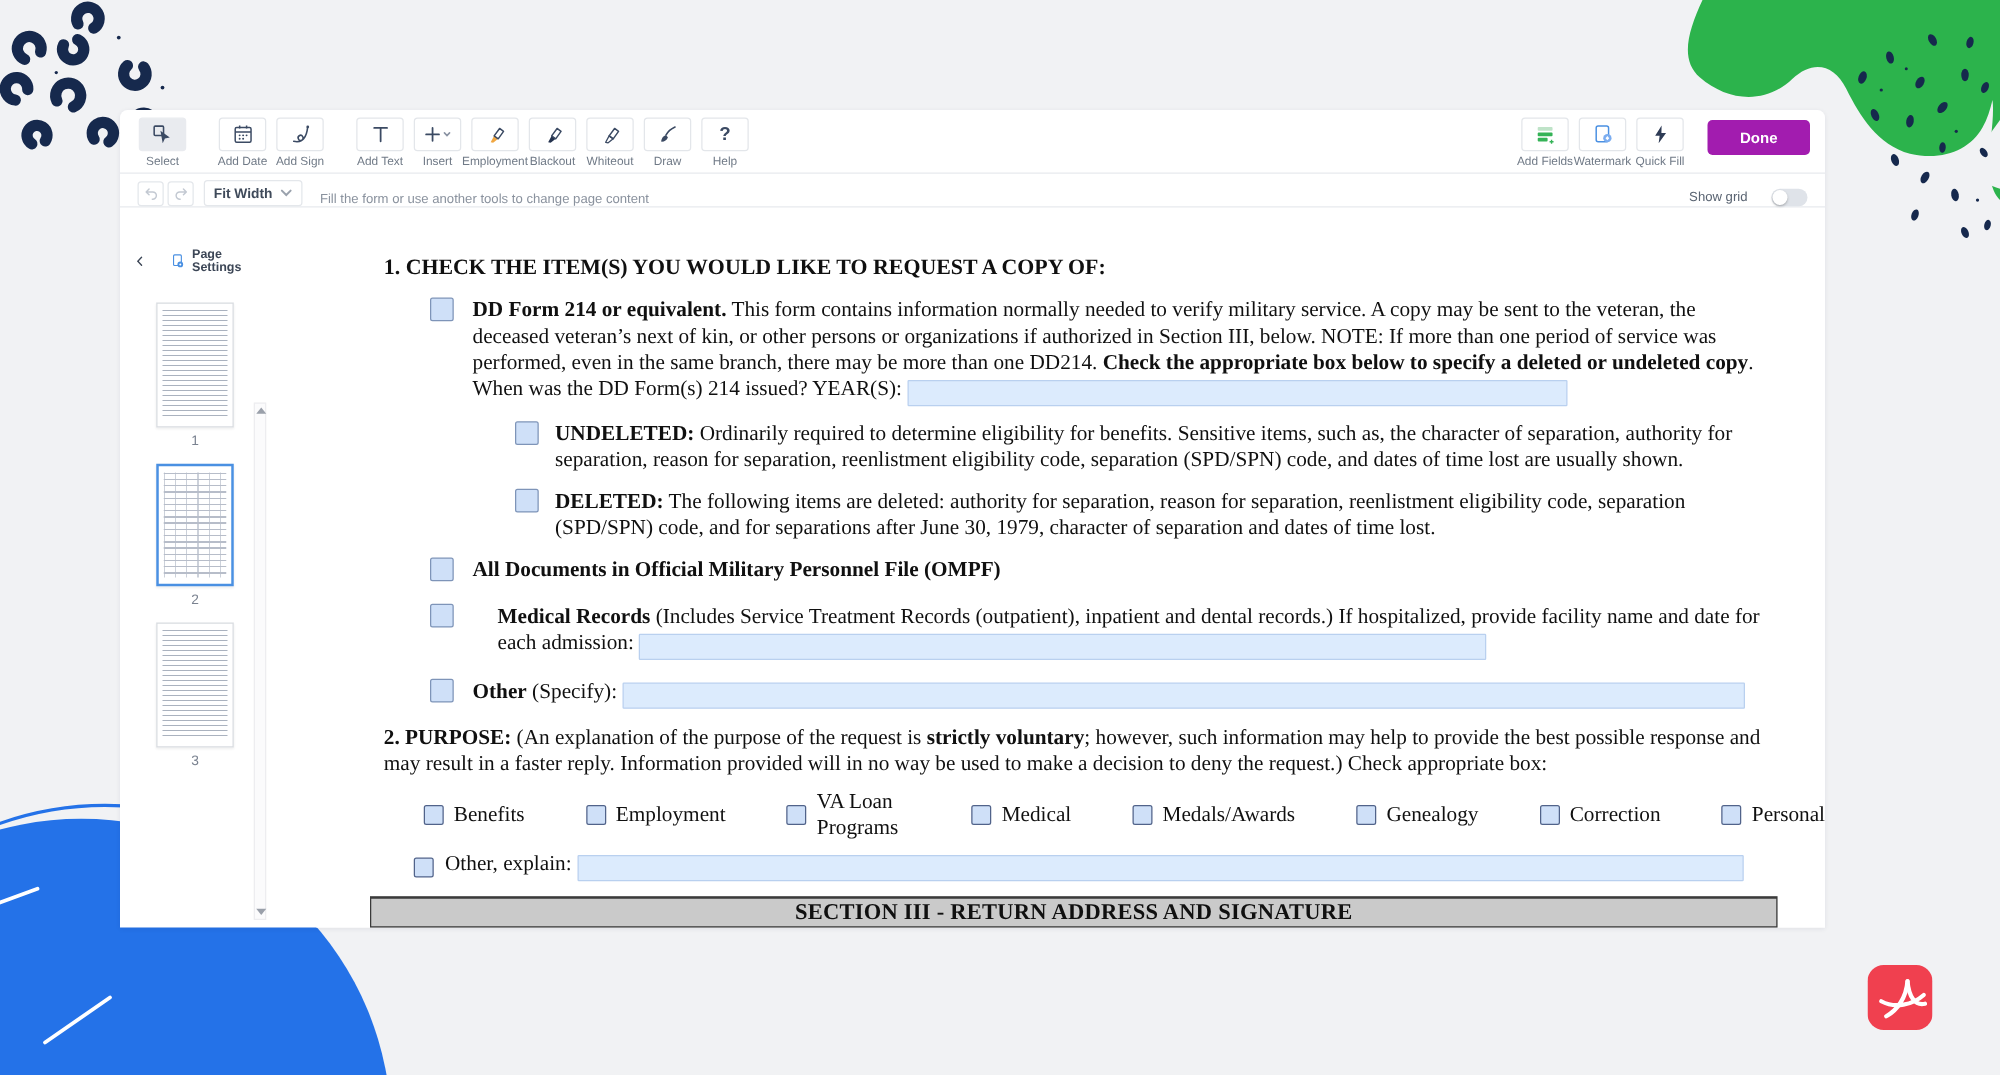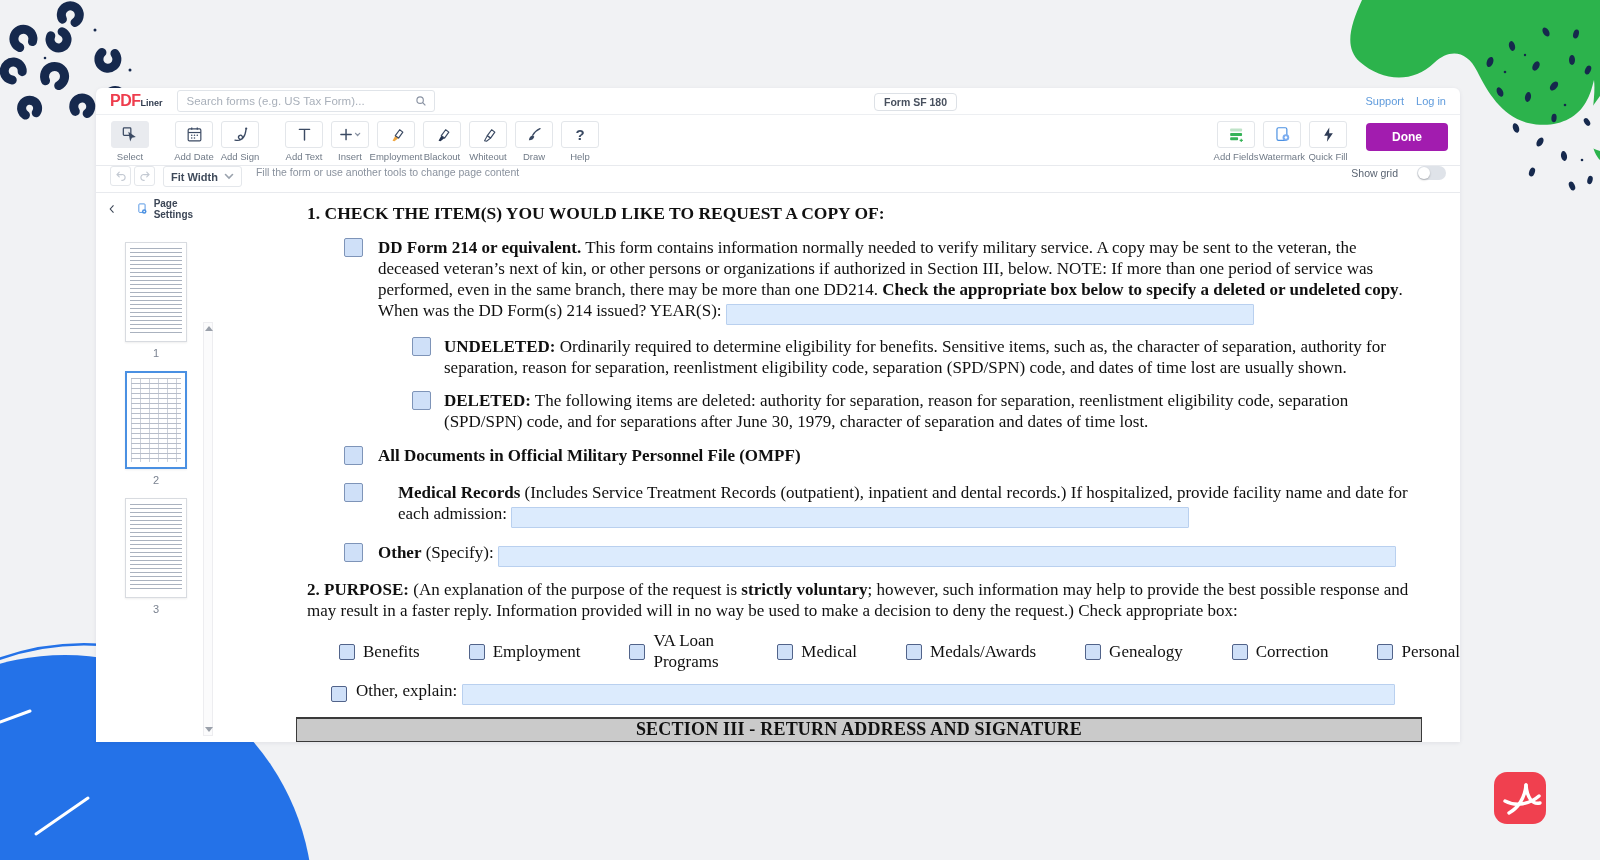--- a/index.html
+++ b/index.html
@@ -43,21 +43,21 @@
   .tool-label { font-size:9.5px; color:#707a87; margin-top:3px; white-space:nowrap; }
   .tgap { width:20px; }
   .tbar-right { margin-left:auto; display:flex; align-items:flex-start; }
   .done-btn { margin-left:16px; margin-top:2px; width:82px; height:28px; background:#a21caf;
               color:#fff; font-size:12px; font-weight:700; border:none; border-radius:4px;
               display:flex; align-items:center; justify-content:center; cursor:pointer; }
   .help-q { font-size:15px; font-weight:700; color:#3b4a63; }
 
   
   #sbar { position:relative; height:27px; border-bottom:1px solid #e8eaee;
-          display:flex; align-items:flex-start; padding:0 14px; }
+          display:flex; align-items:flex-end; padding:0 14px; }
   .mini-btn { width:21px; height:20px; border:1px solid #e4e7eb; border-radius:3px;
               display:flex; align-items:center; justify-content:center; background:#fff; cursor:pointer; }
   .mini-btn + .mini-btn { margin-left:3px; }
   .zoom-sel { margin-left:8px; height:21px; border:1px solid #e4e7eb; border-radius:3px;
               display:flex; align-items:center; padding:0 7px; gap:6px; font-size:11px;
               color:#3f4a5a; font-weight:700; cursor:pointer; background:#fff; }
   .hint { margin-left:14px; font-size:10.5px; color:#8a929e; }
   .grid-ctl { margin-left:auto; display:flex; align-items:center; gap:19px; }
   .grid-ctl span { font-size:10.5px; color:#5a6472; }
   .toggle { width:29px; height:14px; border-radius:8px; background:#dfe3e9; position:relative; cursor:pointer; }
@@ -195,37 +195,20 @@
   <rect x="0" y="0" width="52" height="52" rx="13" fill="#f0404f"></rect>
   <g stroke="#ffffff" stroke-width="3.4" fill="none" stroke-linecap="round">
     <path d="M15 41 C24 36 31 26 32 13"></path>
     <path d="M32 13 C33 25 38 33 46 31"></path>
     <path d="M11 29 C22 35 36 32 45 24"></path>
   </g>
 </svg>
 
 <div id="app" class="abs">
 
-  <div id="hdr">
-    <div class="logo">
-      <span>PDF</span><small>Liner</small>
-    </div>
-    <div class="search-wrap">
-      <input type="text" placeholder="Search forms (e.g. US Tax Form)..." style="">
-      <svg class="search-ic" width="14" height="14" viewBox="0 0 24 24">
-        <circle cx="10.5" cy="10.5" r="5.5" stroke="#8a93a3" stroke-width="2" fill="none"></circle>
-        <line x1="14.8" y1="14.8" x2="19.5" y2="19.5" stroke="#8a93a3" stroke-width="2"></line>
-      </svg>
-    </div>
-    <div class="form-badge">Form SF 180</div>
-    <div class="hdr-links">
-      <span>Support</span>
-      <span>Log in</span>
-    </div>
-  </div>
 
   <div id="tbar">
     <div class="tool">
       <div class="tool-box active">
         <svg width="20" height="20" viewBox="0 0 24 24">
           <rect x="4" y="3.5" width="9" height="9" rx="1" stroke="#3b4a63" stroke-width="1.5" fill="none"></rect>
           <path d="M10 8 L19 14.5 L14.3 15.4 L12.2 19.8 Z" fill="#3b4a63"></path>
         </svg>
       </div>
       <div class="tool-label">Select</div>

